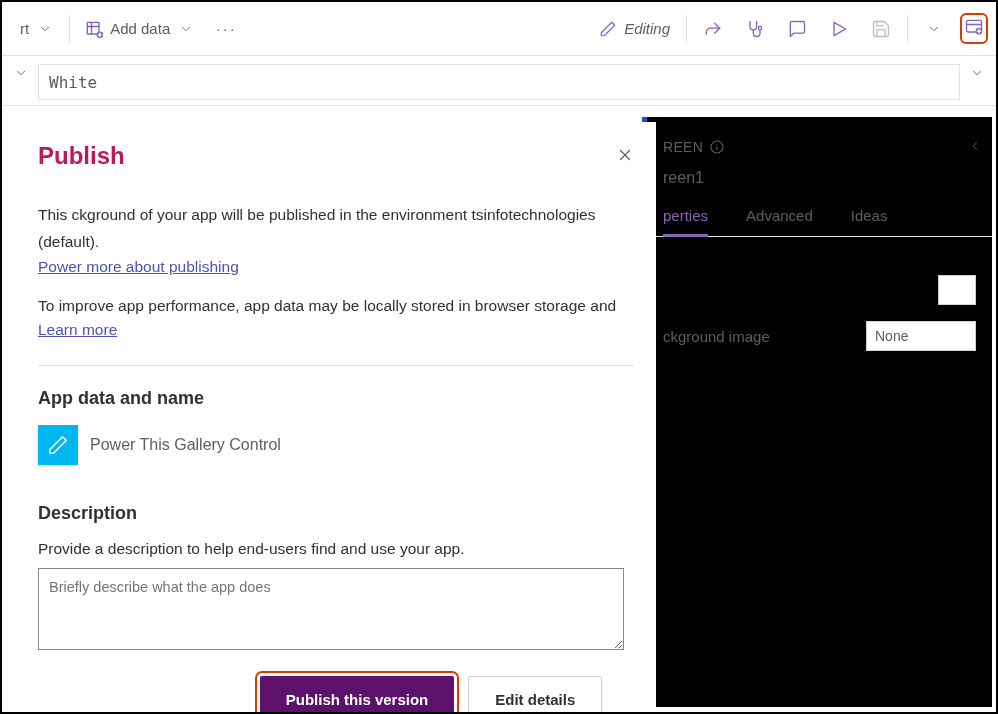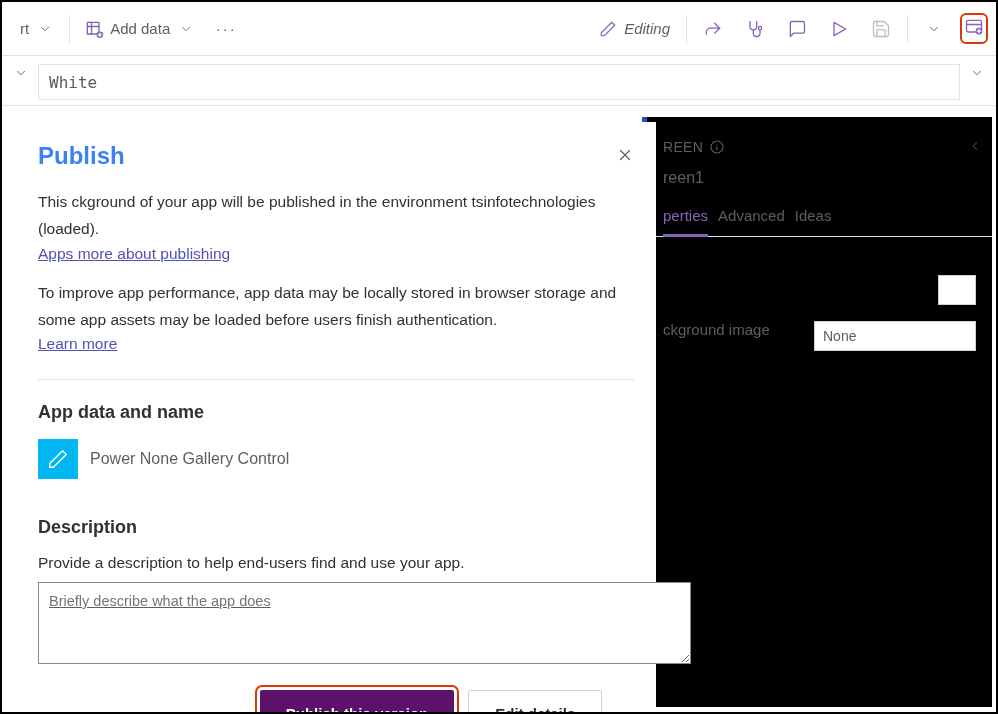--- a/index.html
+++ b/index.html
@@ -64,47 +64,47 @@
     width: 350px;
     height: 590px;
     background: #000000;
     border-left: 5px solid #1d4ed8;
     padding: 22px 0 0 0;
     color: #605e5c;
   }
   .props-header { display: flex; align-items: center; padding: 0 16px; gap: 6px; font-size: 14px; letter-spacing: 0.3px; position: relative; }
   .props-close { position: absolute; right: 10px; top: -2px; font-size: 18px; color: #605e5c; }
   .props-name { padding: 8px 16px; font-size: 16px; color: #605e5c; margin-top: 6px; }
-  .props-tabs { display:flex; padding: 12px 16px 0 16px; gap: 10px; border-bottom: 1px solid #e1e1e1; font-size: 15px; }
+  .props-tabs { display:flex; padding: 12px 16px 0 16px; gap: 38px; border-bottom: 1px solid #e1e1e1; font-size: 15px; }
   .props-tab { padding-bottom: 10px; color: #605e5c; }
   .props-tab.active { color: #8764b8; border-bottom: 3px solid #8764b8; margin-bottom: -1px; }
-  .prop-row { display:flex; padding: 10px 16px; font-size: 15px; }
+  .prop-row { display:flex; align-items:center; padding: 10px 16px; font-size: 15px; }
   .prop-label { flex: 1; color: #605e5c; }
-  .prop-input { width: 162px; height: 30px; border: 1px solid #d2d2d2; background:#fff; padding: 4px 8px; font-size: 14px; color:#605e5c; display:flex; align-items:center; gap:6px; }
+  .prop-input { width: 110px; height: 30px; border: 1px solid #d2d2d2; background:#fff; padding: 4px 8px; font-size: 14px; color:#605e5c; display:flex; align-items:center; gap:6px; }
   .img-ico { width:14px; height:12px; display:inline-block; }
   
   .modal {
     position: absolute;
     left: 14px;
     top: 120px;
     width: 640px;
     background: #fff;
     padding: 20px 22px 30px 22px;
   }
-  .modal h2 { font-size: 24px; font-weight: 600; color: #3b82f6; margin-bottom: 20px; }
+  .modal h2 { font-size: 24px; font-weight: 600; color: #be185d; margin-bottom: 33px; }
   .modal-close { position: absolute; right: 22px; top: 24px; cursor: pointer; color: #605e5c; font-size: 18px; }
   .modal p { font-size: 15.5px; line-height: 1.5; color: #323130; margin-bottom: 4px; }
   .modal a { color: #4f52b2; text-decoration: underline; font-size: 15.5px; }
   .modal .divider { border: none; border-top: 1px solid #e1e1e1; margin: 26px 0 22px; }
   .modal h3 { font-size: 18px; font-weight: 600; color: #323130; margin-bottom: 16px; }
   .app-row { display:flex; align-items:center; gap: 12px; margin-bottom: 38px; }
   .app-icon { width: 40px; height: 40px; background: #00b7f1; display:flex; align-items:center; justify-content:center; }
   .app-name { font-size: 16px; color: #605e5c; }
   .helper { font-size: 15.5px; color: #323130; margin-bottom: 10px; }
-  .desc-ta { width: 653px; height: 82px; border:1px solid #8a8886; padding:10px; font-size: 14.5px; font-family: inherit; resize: both; outline:none; color:#605e5c;text-decoration:underline; }
+  .desc-ta { width: 586px; height: 82px; border:1px solid #8a8886; padding:10px; font-size: 14.5px; font-family: inherit; resize: both; outline:none; color:#605e5c; }
   .buttons { display:flex; gap: 14px; margin-top: 22px; justify-content: center; padding-left: 190px; }
   .btn-primary { background:#5c126b; color:#fff; border:none; font-weight:600; font-size:15px; padding: 14px 26px; outline: 2px solid #d83b01; outline-offset: 3px; border-radius:2px; cursor:pointer; position:relative; }
   .btn-secondary { background:#fff; color:#323130; border:1px solid #d2d2d2; font-weight:600; font-size:15px; padding: 14px 26px; border-radius:2px; cursor:pointer; }
   svg.stroke { fill:none; stroke:currentColor; stroke-width:1.6; stroke-linecap:round; stroke-linejoin:round; }
 </style>
 </head>
 <body>
 
 <div class="toolbar">
   <div class="tb-left">
@@ -257,35 +257,34 @@
 
 <div class="modal">
   <h2>Publish</h2>
   <span class="modal-close">
     <svg class="stroke" width="18" height="18" viewBox="0 0 24 24">
         <line x1="18" y1="6" x2="6" y2="18"></line>
         <line x1="6" y1="6" x2="18" y2="18"></line>
       </svg>
   </span>
   <p>This ckground of your app will be published in the environment tsinfotechnologies</p>
-  <p>(loaded).</p>
-  <a href="#">Apps more about publishing</a>
+  <p>(default).</p>
+  <a href="#">Power more about publishing</a>
   <div style="height:18px"></div>
   <p>To improve app performance, app data may be locally stored in browser storage and</p>
-  <p>some app assets may be loaded before users finish authentication.</p>
   <a href="#">Learn more</a>
   <hr class="divider">
   <h3>App data and name</h3>
   <div class="app-row">
     <div class="app-icon">
       <svg class="stroke" width="22" height="22" viewBox="0 0 24 24" style="stroke:#fff">
           <path d="M17 3l4 4L7 21H3v-4z"></path>
         </svg>
     </div>
-    <div class="app-name">Power None Gallery Control</div>
+    <div class="app-name">Power This Gallery Control</div>
   </div>
   <h3>Description</h3>
   <div class="helper">Provide a description to help end-users find and use your app.</div>
   <textarea class="desc-ta" placeholder="Briefly describe what the app does" style=""></textarea>
   <div class="buttons">
     <button class="btn-primary">
       <span>Publish this version</span>
       
     </button>
     <button class="btn-secondary">Edit details</button>

